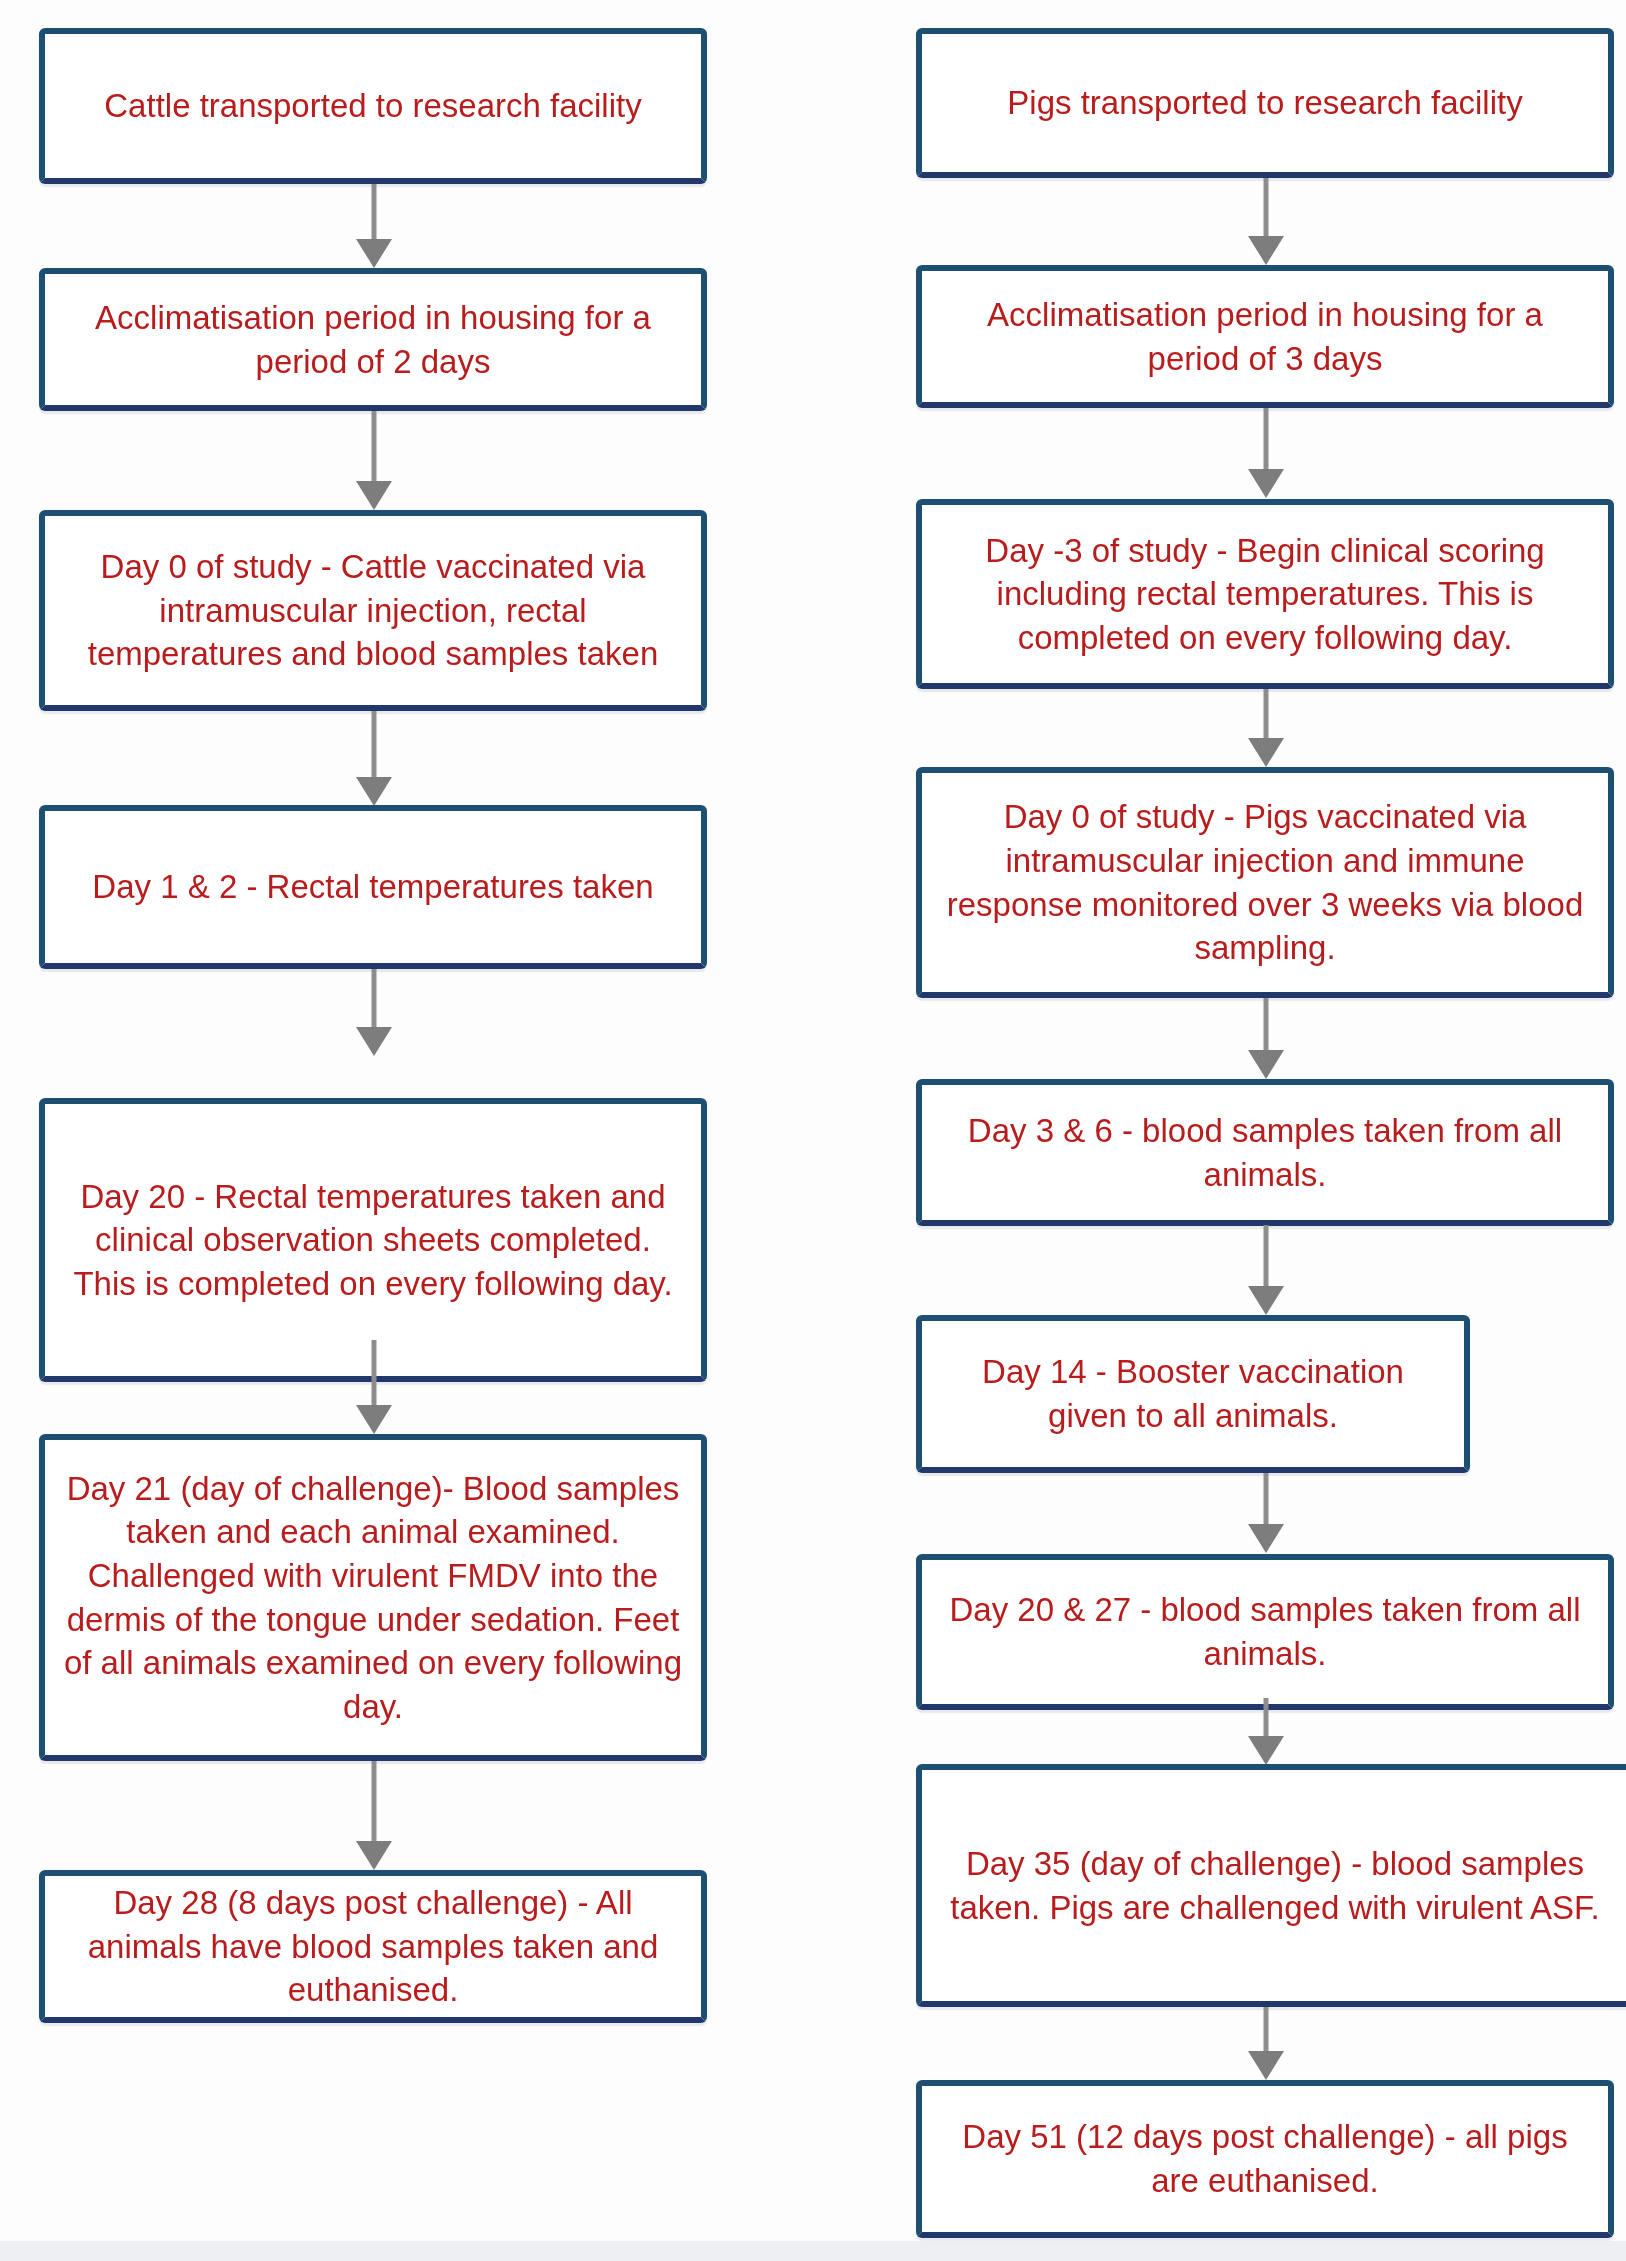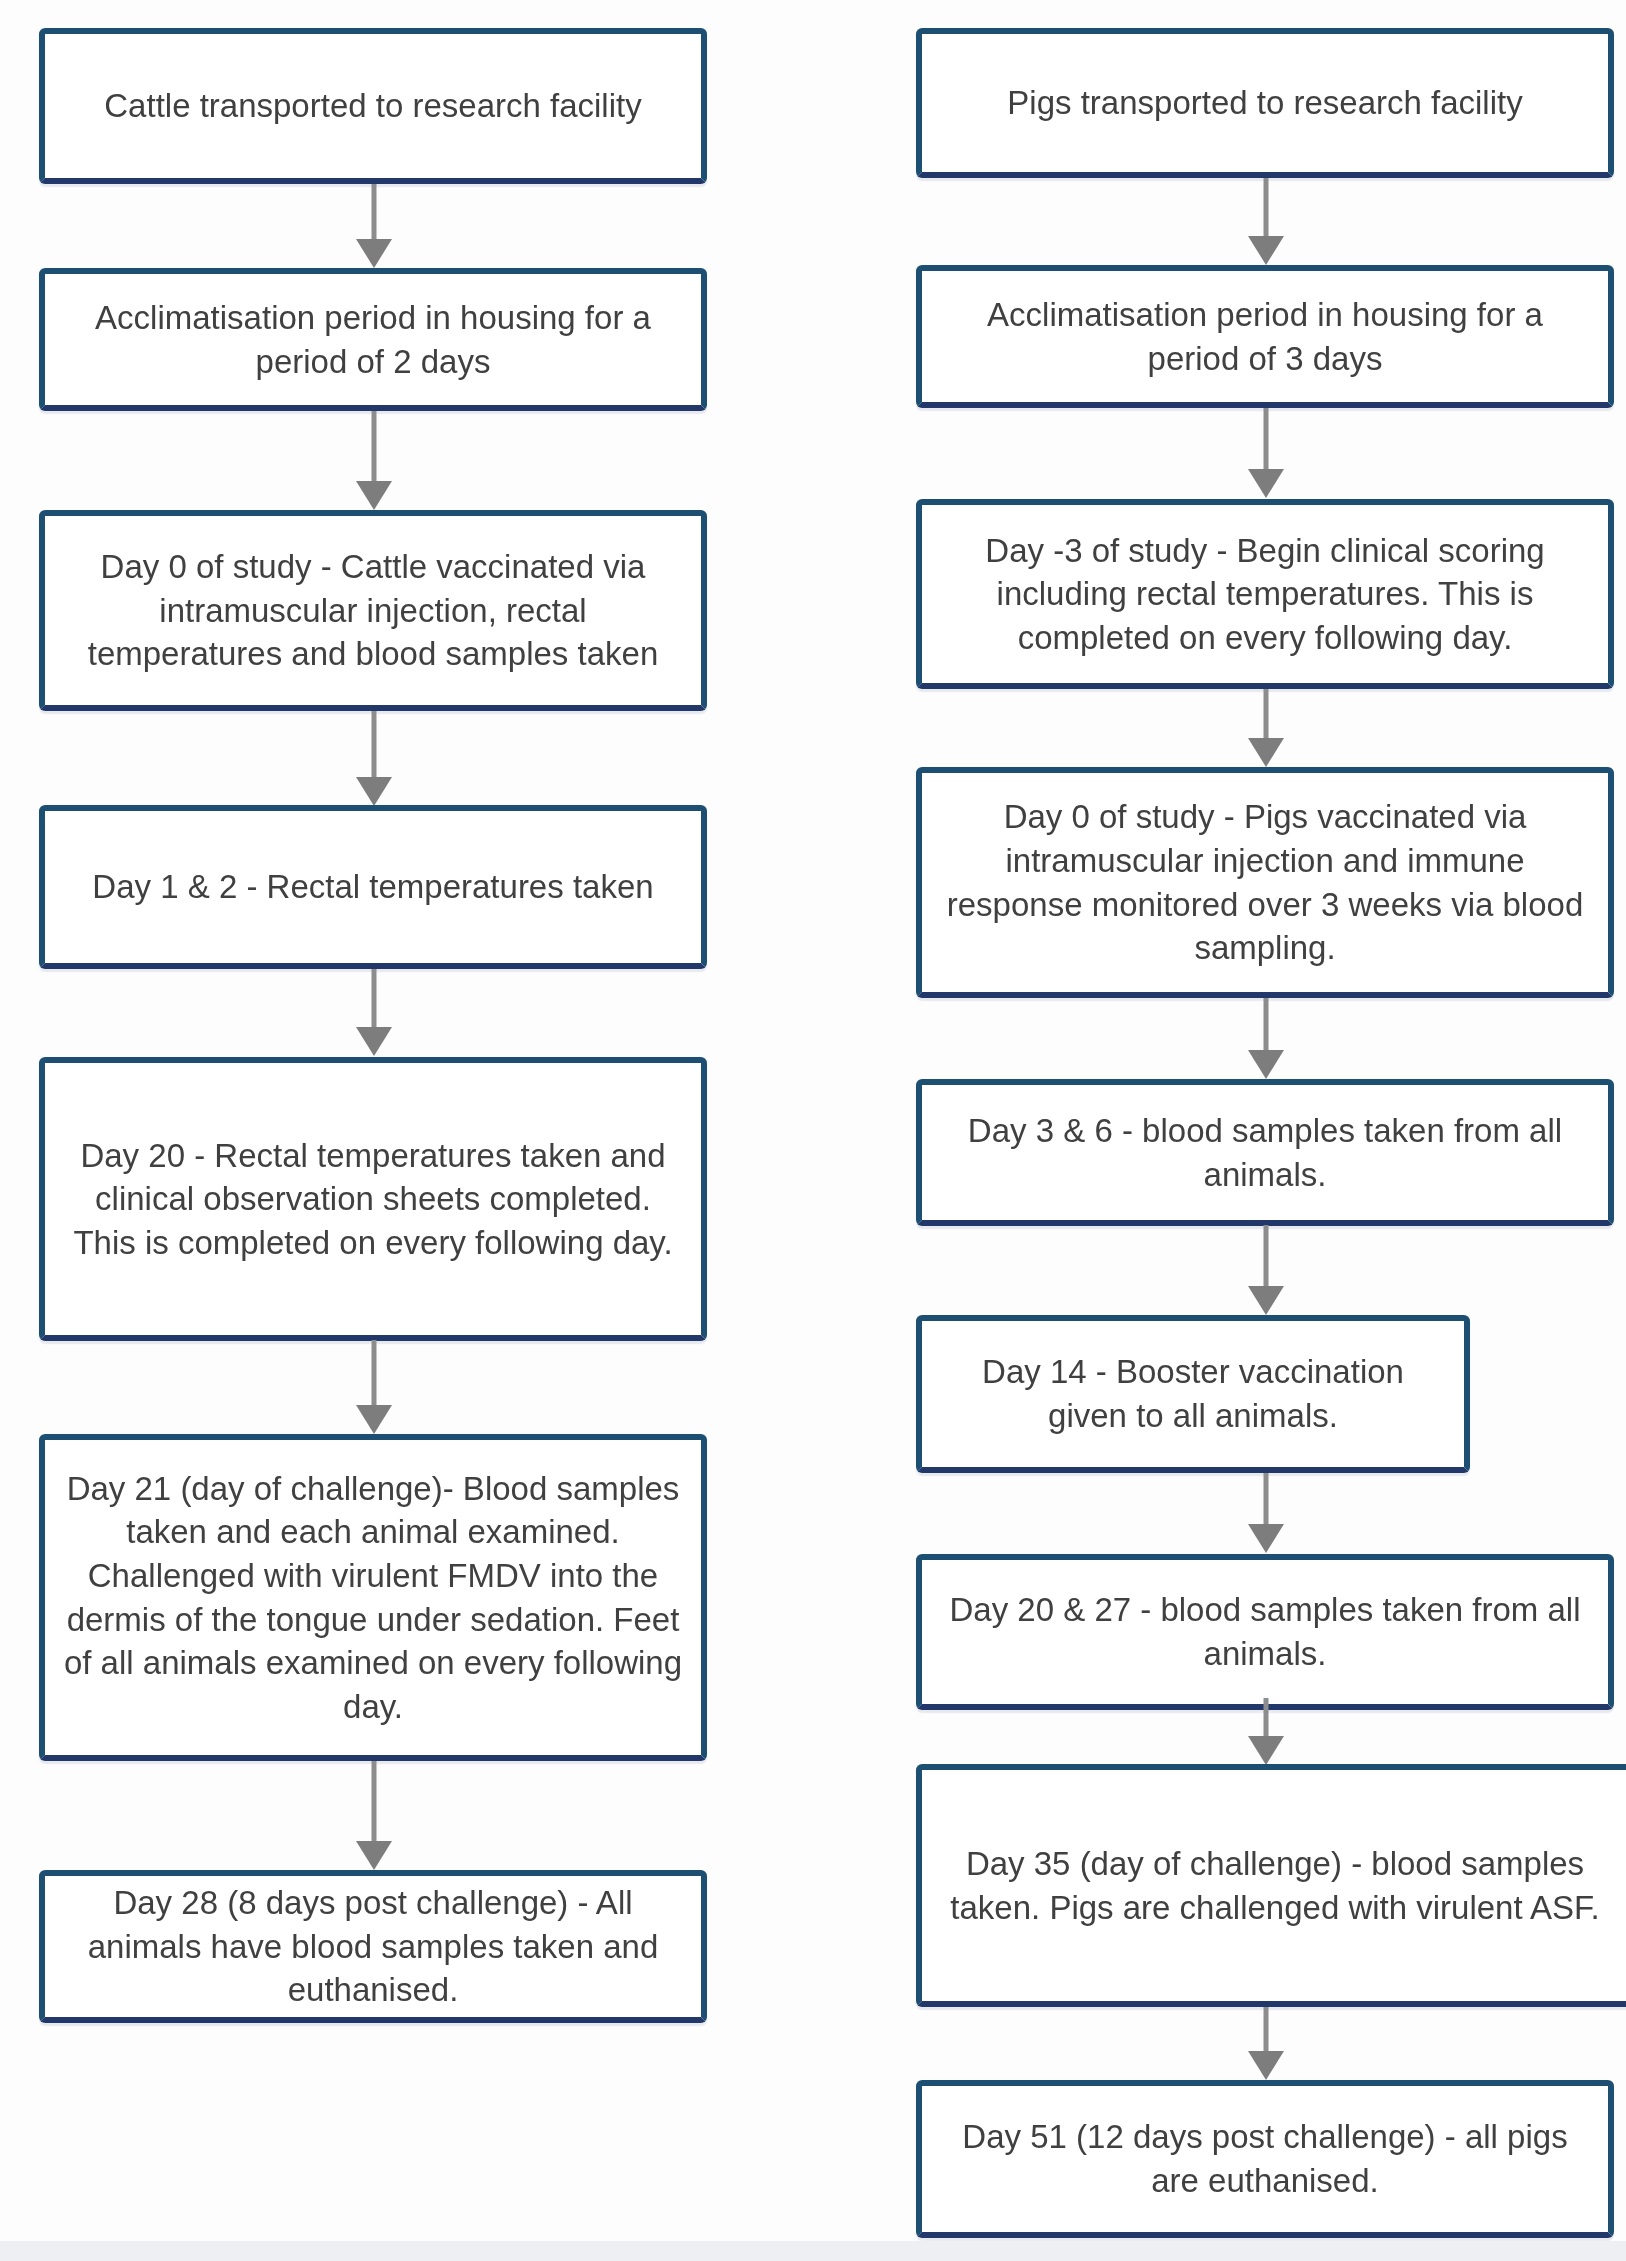--- a/index.html
+++ b/index.html
@@ -17,21 +17,21 @@
     box-sizing:border-box;
     background:#ffffff;
     border:6.2px solid #1d4f73;
     border-bottom-color:#22386b;
     border-radius:6.2px;
     display:flex;
     align-items:center;
     justify-content:center;
     text-align:center;
     padding:0 17.5px;
-    color:#404040;
+    color:#b91c1c;
     font-size:33px;
     line-height:1.32;
     box-shadow:0 2.5px 1.2px rgba(40,60,90,0.10);
   }
   .box span{display:block;width:100%;}
   .arrow{position:absolute;width:37px;}
   .arrow .al{
     position:absolute;left:50%;transform:translateX(-50%);
     top:0;bottom:25px;width:5px;background:#8d8d8d;display:block;
   }
@@ -78,21 +78,21 @@
       </div>
 
     <div class="box" style="left:39px;top:805px;width:668px;height:164px">
       <span>Day 1 &amp; 2 - Rectal temperatures taken</span>
     </div>
     <div class="arrow" style="left:355px;top:969px;height:87px">
         <i class="al"></i>
         <i class="ah"></i>
       </div>
 
-    <div class="box" style="left:39px;top:1057px;width:668px;height:284px">
+    <div class="box" style="left:39px;top:1098px;width:668px;height:284px">
       <span>Day 20 - Rectal temperatures taken and clinical observation sheets completed. This is completed  on every following day.</span>
     </div>
     <div class="arrow" style="left:355px;top:1340px;height:94px">
         <i class="al"></i>
         <i class="ah"></i>
       </div>
 
     <div class="box" style="left:39px;top:1434px;width:668px;height:327px">
       <span>Day 21 (day of challenge)- Blood samples taken and each animal examined. Challenged with virulent FMDV into the dermis of the tongue under sedation. Feet of all animals examined on every following day.</span>
     </div>

